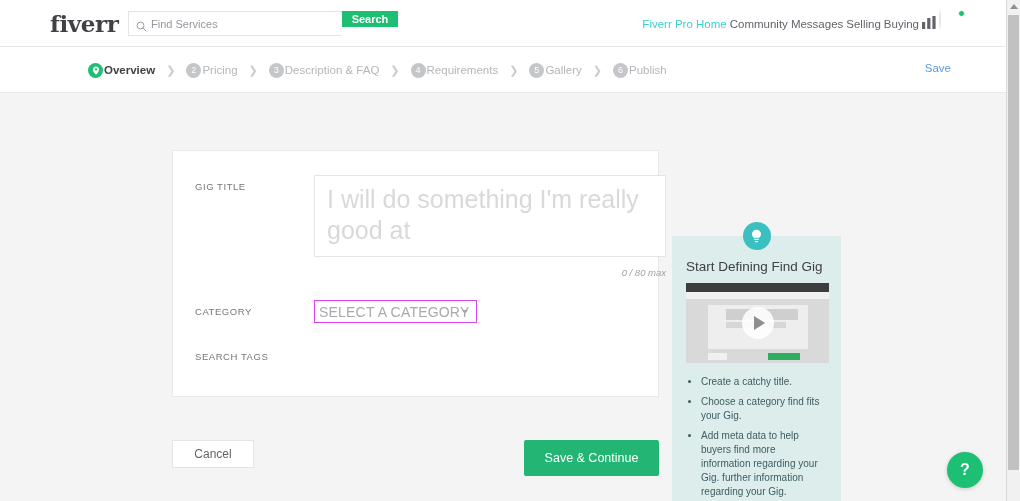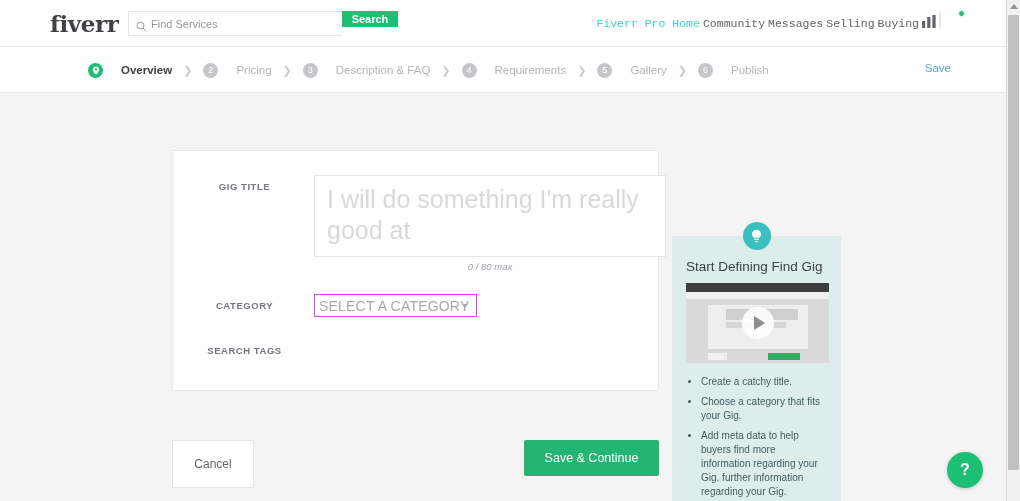--- a/index.html
+++ b/index.html
@@ -92,21 +92,20 @@
     cursor: pointer;
   }
 
   .navright {
     position: absolute;
     right: 42px; top: 0;
     height: 47px;
     display: flex;
     align-items: center;
     gap: 3px;
-    font-family: Liberation Mono, monospace;
   }
   .nav-link {
     font-size: 11.5px;
     color: #62646a;
     text-decoration: none;
     white-space: nowrap;
     cursor: pointer;
   }
   .nav-link.pro { color: #3ccfcf; }
 
@@ -139,21 +138,21 @@
   .steps {
     position: absolute;
     left: 88px; top: 0;
     height: 46px;
     display: flex;
     align-items: center;
   }
   .step {
     display: flex;
     align-items: center;
-    gap: 18px;
+    gap: 1px;
     cursor: pointer;
   }
   .step-badge {
     width: 15px; height: 15px;
     border-radius: 50%;
     background: #c5c6c9;
     color: #ffffff;
     font-size: 9px;
     display: flex;
     align-items: center;
@@ -199,25 +198,25 @@
     padding: 24px 22px 30px 22px;
   }
 
   .frow {
     display: flex;
     align-items: flex-start;
     margin-bottom: 4px;
   }
   .flabel {
     width: 119px;
-    text-align: center;
+    text-align: left;
     padding-right: 20px;
     padding-top: 6px;
     font-size: 9.5px;
-    font-weight: 700;
+    font-weight: 400;
     letter-spacing: 0.55px;
     color: #74767e;
     flex: none;
   }
   .fctrl { flex: 1; }
 
   .title-input {
     width: 352px;
     height: 82px;
     border: 1px solid #e4e5e7;
@@ -227,24 +226,25 @@
     line-height: 31px;
     color: #404145;
     resize: none;
     outline: none;
     overflow: hidden;
   }
   .title-input::placeholder { color: #d8d9db; }
 
   .hint {
     width: 352px;
-    text-align: center;
+    text-align: right;
     font-size: 9.5px;
     font-style: italic;
     color: #a0a2a8;
+    margin-top: 6px;
   }
 
   .select {
     position: relative;
     width: 163px;
     height: 23px;
     border: 1px solid #d946ef;
     background: #fff;
     display: flex;
     align-items: center;
@@ -280,21 +280,21 @@
   
   .btnrow {
     position: absolute;
     left: 172px; top: 347px;
     width: 487px;
     height: 36px;
   }
   .btn-cancel {
     position: absolute;
     left: 0; top: 0;
-    width: 82px; height: 48px;
+    width: 82px; height: 28px;
     background: #ffffff;
     border: 1px solid #e4e5e7;
     font-family: "Liberation Sans", sans-serif;
     font-size: 12px;
     color: #62646a;
     cursor: pointer;
   }
   .btn-save {
     position: absolute;
     right: 0; top: 0;
@@ -572,21 +572,21 @@
           <span class="v-txt2"></span>
           <span class="v-gry"></span>
           <span class="v-grn"></span>
           <span class="play">
             <span class="play-tri"></span>
           </span>
         </div>
 
         <ul class="tips-list">
           <li>Create a catchy title.</li>
-          <li>Choose a category that fits your Gig.</li>
+          <li>Choose a category find fits your Gig.</li>
           <li>Add meta data to help buyers find more information regarding your Gig. further information regarding your Gig.</li>
 
         </ul>
 
       </div>
 
       <div class="help-fab">?</div>
     </div>
   </div>
 

